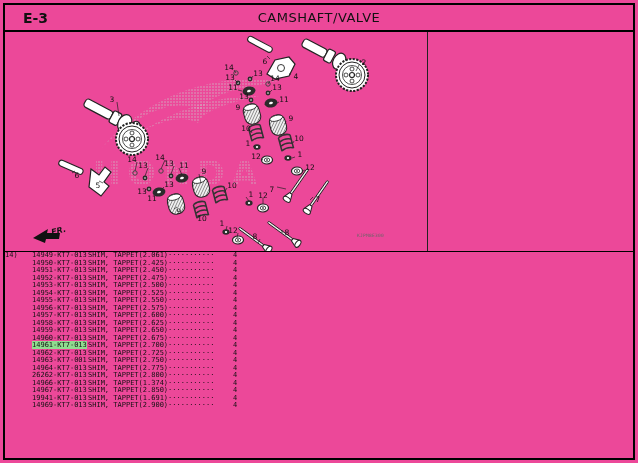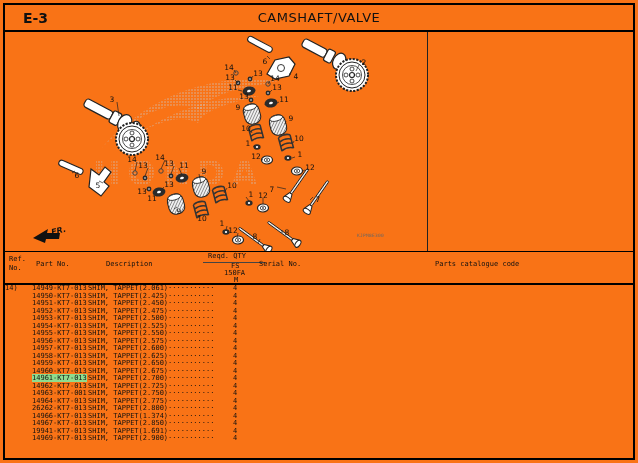--- a/index.html
+++ b/index.html
@@ -1,16 +1,16 @@
 <!DOCTYPE html>
 <html style="--hl: #8fdc8f;"><head>
 <meta charset="utf-8">
 <style>
   html,body{margin:0;padding:0;background:#fff;}
-  .page{position:relative;width:638px;height:463px;background:#f97316;font-family:"DejaVu Sans Mono","Liberation Mono",monospace;color:#111;overflow:hidden;}
+  .page{position:relative;width:638px;height:463px;background:#ec4899;font-family:"DejaVu Sans Mono","Liberation Mono",monospace;color:#111;overflow:hidden;}
   .frame{position:absolute;left:3px;top:3px;right:3px;bottom:3px;border:2px solid #000;display:flex;flex-direction:column;}
   
   .titlebar{position:relative;height:25px;border-bottom:2px solid #000;display:flex;align-items:center;flex:0 0 auto;}
   .doc-code{font-family:"DejaVu Sans","Liberation Sans",sans-serif;font-weight:bold;font-size:14px;padding-left:18px;}
   .doc-title{position:absolute;left:0;right:0;text-align:center;font-family:"DejaVu Sans","Liberation Sans",sans-serif;font-weight:normal;font-size:13px;letter-spacing:.5px;}
   
   .diagram-wrap{position:relative;height:219px;flex:0 0 auto;border-bottom:1px solid #000;}
   .vdivider{position:absolute;left:422px;top:0;bottom:0;width:0;border-left:1px solid #222;}
   .diagram-svg{position:absolute;left:0;top:0;}
   
@@ -271,33 +271,20 @@
           <polygon points="28,206 43,197 42,201 55,201 54,207 41,207 40,211" fill="#111"></polygon>
           <text class="fr-text" x="47" y="203" transform="rotate(-14 47 203)">FR.</text>
         </g>
 
         <text class="plate-code" x="352" y="205">KJPM8E300</text>
       </svg>
       <div class="vdivider"></div>
     </div>
 
     <div class="table-wrap">
-      <div class="thead">
-        <span class="h-ref1">Ref.</span>
-        <span class="h-ref2">No.</span>
-        <span class="h-part">Part No.</span>
-        <span class="h-desc">Description</span>
-        <span class="h-qty">Reqd. QTY</span>
-        <span class="h-qty-rule"></span>
-        <span class="h-m1">FS</span>
-        <span class="h-m2">150FA</span>
-        <span class="h-m3">M</span>
-        <span class="h-serial">Serial No.</span>
-        <span class="h-cat">Parts catalogue code</span>
-      </div>
       <div class="tbody">
           <div class="trow"><span class="c-ref">14)</span><span class="c-part"><span>14949-KT7-013</span></span><span class="c-desc">SHIM, TAPPET(2.061)···········</span><span class="c-qty">4</span></div>
           <div class="trow"><span class="c-ref"></span><span class="c-part"><span>14950-KT7-013</span></span><span class="c-desc">SHIM, TAPPET(2.425)···········</span><span class="c-qty">4</span></div>
           <div class="trow"><span class="c-ref"></span><span class="c-part"><span>14951-KT7-013</span></span><span class="c-desc">SHIM, TAPPET(2.450)···········</span><span class="c-qty">4</span></div>
           <div class="trow"><span class="c-ref"></span><span class="c-part"><span>14952-KT7-013</span></span><span class="c-desc">SHIM, TAPPET(2.475)···········</span><span class="c-qty">4</span></div>
           <div class="trow"><span class="c-ref"></span><span class="c-part"><span>14953-KT7-013</span></span><span class="c-desc">SHIM, TAPPET(2.500)···········</span><span class="c-qty">4</span></div>
           <div class="trow"><span class="c-ref"></span><span class="c-part"><span>14954-KT7-013</span></span><span class="c-desc">SHIM, TAPPET(2.525)···········</span><span class="c-qty">4</span></div>
           <div class="trow"><span class="c-ref"></span><span class="c-part"><span>14955-KT7-013</span></span><span class="c-desc">SHIM, TAPPET(2.550)···········</span><span class="c-qty">4</span></div>
           <div class="trow"><span class="c-ref"></span><span class="c-part"><span>14956-KT7-013</span></span><span class="c-desc">SHIM, TAPPET(2.575)···········</span><span class="c-qty">4</span></div>
           <div class="trow"><span class="c-ref"></span><span class="c-part"><span>14957-KT7-013</span></span><span class="c-desc">SHIM, TAPPET(2.600)···········</span><span class="c-qty">4</span></div>

